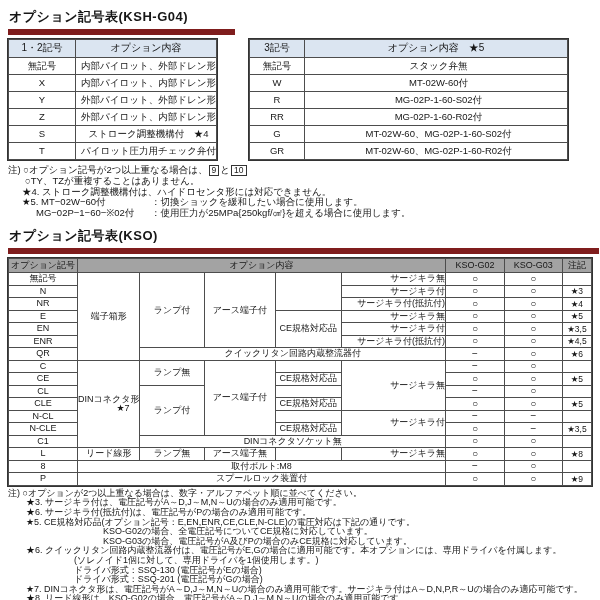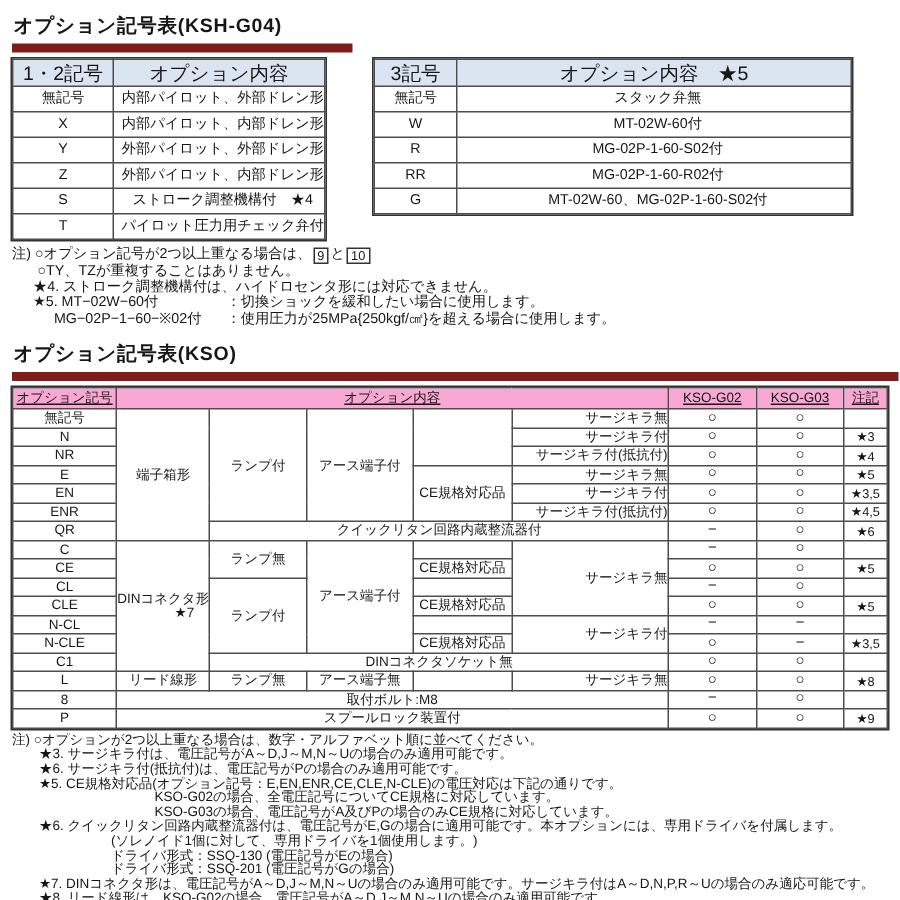--- a/index.html
+++ b/index.html
@@ -23,40 +23,40 @@
   table{border-collapse:collapse;table-layout:fixed;}
   td,th{
     border:1px solid #4d4d4d;
     padding:0;margin:0;
     font-weight:normal;
     text-align:center;vertical-align:middle;
     white-space:nowrap;overflow:hidden;
     line-height:1.05;
   }
   .ksh-tbl{outline:1px solid #333;}
-  .ksh-tbl th{background:#dbe5f1;height:17px;font-size:13px;}
+  .ksh-tbl th{background:#dbe5f1;height:17px;font-size:10px;}
   .ksh-tbl td{height:16px;font-size:9.5px;}
   .ksh-tbl td.lt{text-align:center;padding-left:5px;}
   .tables-row{display:flex;gap:32px;align-items:flex-start;margin-top:2px;}
 
   .notes1{margin:5px 0 0 0;font-size:9.5px;line-height:10.6px;}
   .notes1 .row{display:flex;}
   .ind-a{margin-left:14px;}
   .ind-b{margin-left:17px;}
   .lbl4{width:129px;flex:none;margin-left:14px;}
   .lbl5{width:115px;flex:none;margin-left:28px;}
   .boxnum{
     display:inline-block;border:1px solid #333;
     font-size:8.5px;line-height:9px;padding:0 2px;margin:0 1px;
     vertical-align:0px;
   }
 
   .sec2{margin-top:9px;}
   .kso-tbl{outline:1px solid #333;}
-  .kso-tbl th{background:#f9a8d4;height:13px;font-size:9px;text-decoration:underline;}
+  .kso-tbl th{background:#a3a3a3;height:13px;font-size:9px;}
   .kso-tbl td{height:11.5px;font-size:9px;}
   .kso-tbl td.lt{text-align:right;padding-left:4px;}
   .kso-tbl td.note-c{font-size:8.5px;}
   .kso-tbl td.mark{font-size:10px;}
   .din-sub{text-align:right;padding-right:10px;}
 
   .notes2{margin:3px 0 0 0;font-size:9px;line-height:9.6px;}
   .n-i0{margin-left:0;}
   .n-i1{margin-left:18px;}
   .n-i2{margin-left:34px;padding-left:32px;}
@@ -129,20 +129,24 @@
           <td>R</td>
           <td class="lt">MG-02P-1-60-S02付</td>
         </tr>
     <tr>
           <td>RR</td>
           <td class="lt">MG-02P-1-60-R02付</td>
         </tr>
     <tr>
           <td>G</td>
           <td class="lt">MT-02W-60、MG-02P-1-60-S02付</td>
+        </tr>
+    <tr>
+          <td>GR</td>
+          <td class="lt">MT-02W-60、MG-02P-1-60-R02付</td>
         </tr>
   </tbody>
     </table>
 </div>
 
 <div class="notes1">
   <div class="row">
     <span>注)</span>&nbsp;<span>○オプション記号が2つ以上重なる場合は、</span><span class="boxnum">9</span><span>と</span><span class="boxnum">10</span>
   </div>
   <div class="ind-b">○TY、TZが重複することはありません。</div>

